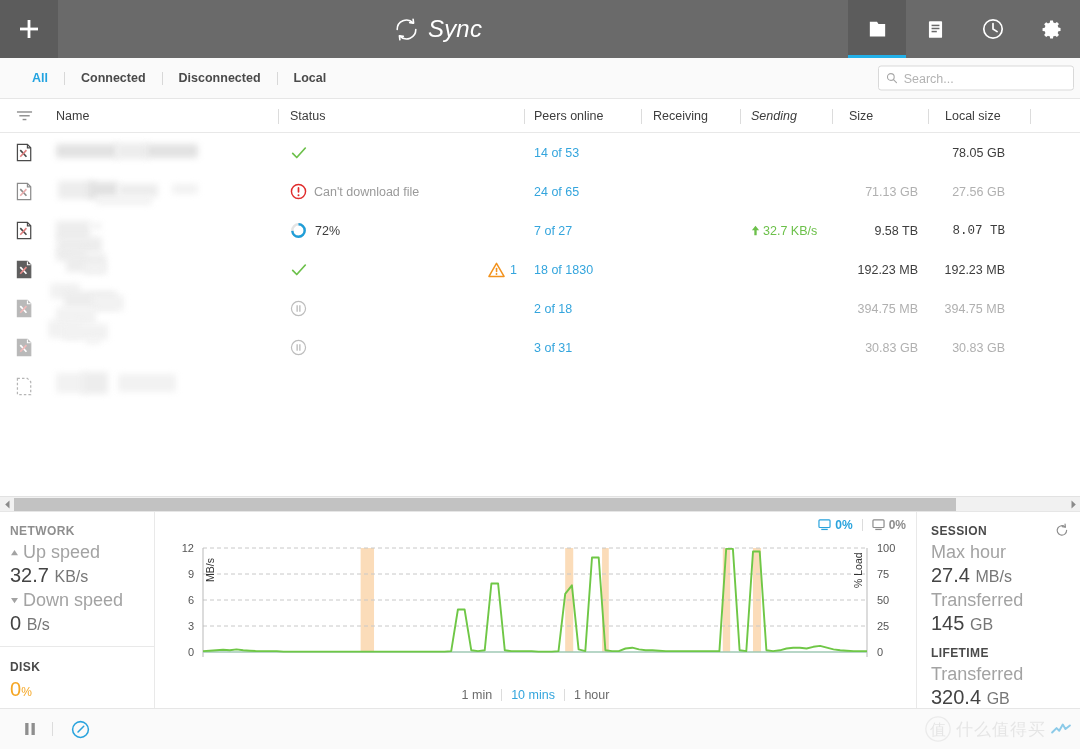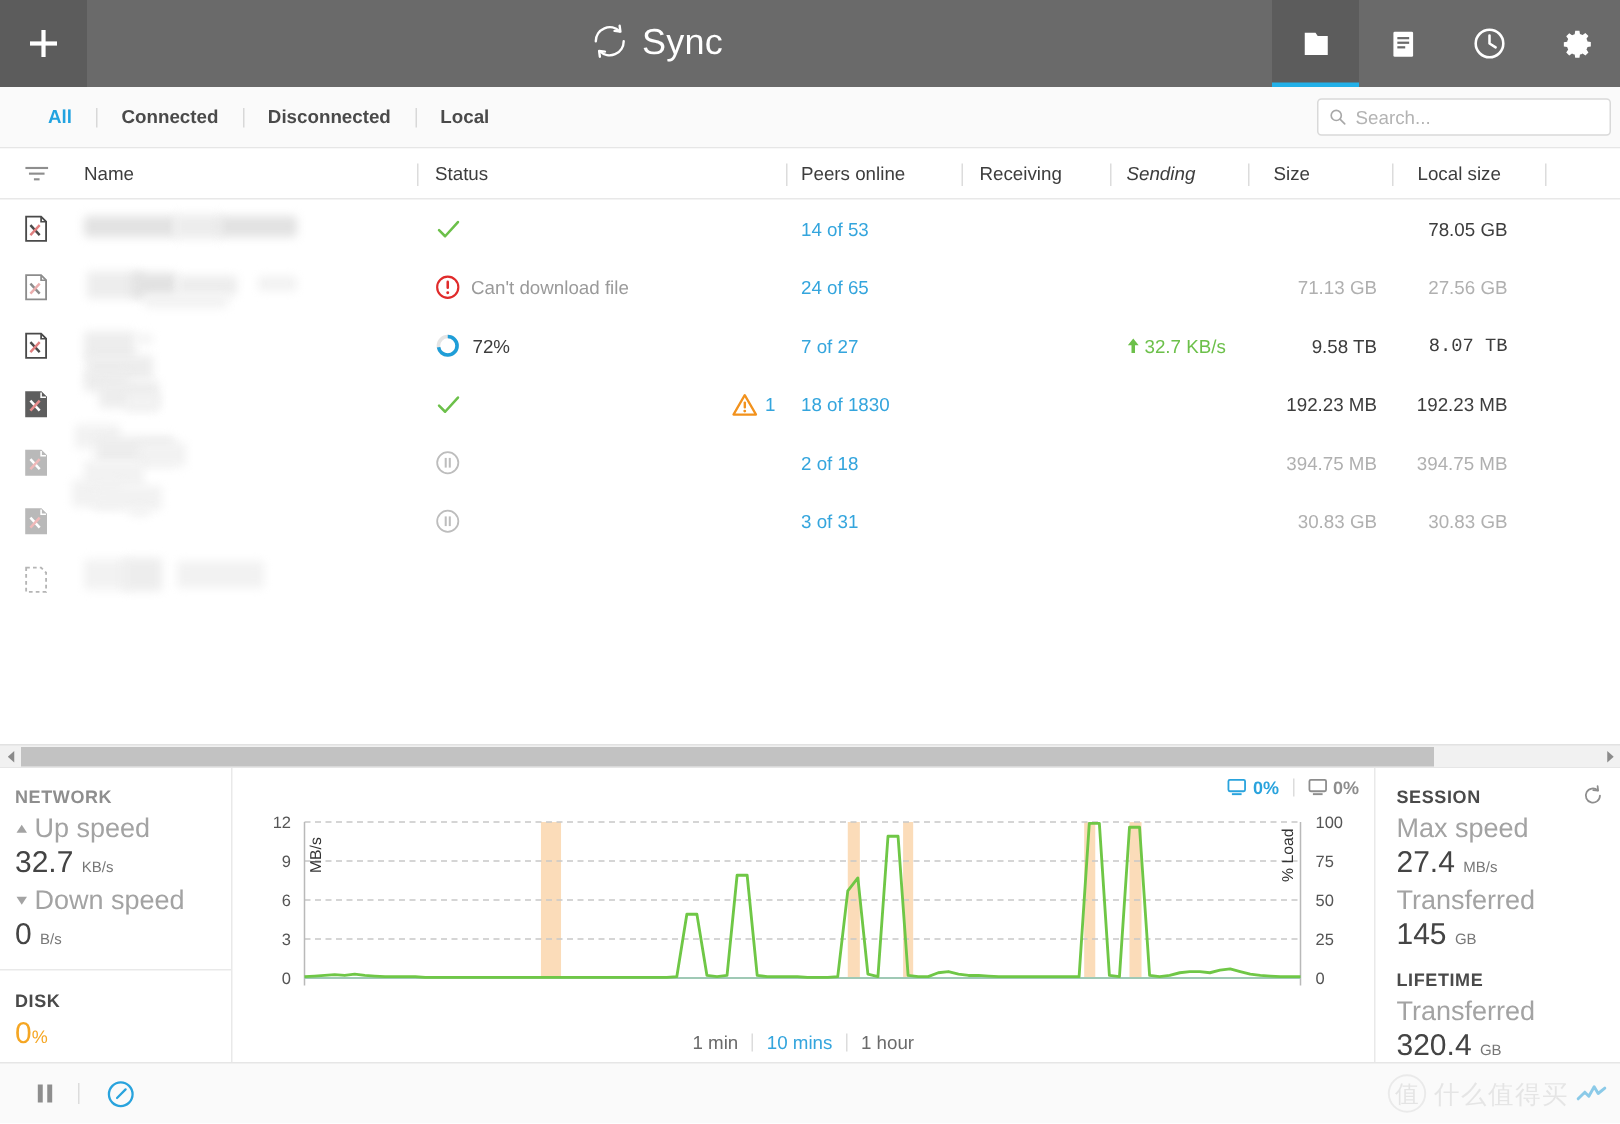--- a/index.html
+++ b/index.html
@@ -18,21 +18,21 @@
   }
   .add-btn {
     width: 58px; background: #5c5c5c; display: flex; align-items: center; justify-content: center;
     cursor: pointer;
   }
   .add-btn svg { display:block; }
   .header-center {
     flex: 1; display: flex; align-items: center; justify-content: center;
     position: relative;
   }
-  .brand { display: flex; align-items: flex-start; gap: 9px; margin-left: -30px; }
+  .brand { display: flex; align-items: center; gap: 9px; margin-left: -30px; font-style: italic; }
   .brand-title { color: #ffffff; font-size: 24px; font-weight: 400; letter-spacing: .2px; }
   .header-tabs { display: flex; align-items: stretch; }
   .htab {
     width: 58px; display: flex; align-items: center; justify-content: center;
     cursor: pointer; position: relative;
   }
   .htab.active { background: #5c5c5c; }
   .htab.active:after {
     content: ""; position: absolute; left: 0; right: 0; bottom: 0; height: 3px; background: #22b0e8;
   }
@@ -94,21 +94,21 @@
 
   
   .stats { height: 197px; display: flex; flex-shrink: 0; background: #fff; border-top: 1px solid #e6e6e6; }
   .stats-left { width: 155px; border-right: 1px solid #e9e9e9; display: flex; flex-direction: column; }
   .net-block { padding: 12px 0 10px 10px; border-bottom: 1px solid #e9e9e9; }
   .disk-block { padding: 13px 0 0 10px; flex: 1; }
   .blk-title { font-size: 12px; font-weight: bold; color: #8e8e8e; letter-spacing: .4px; margin-bottom: 4px; }
   .blk-title.dark { color: #4a4a4a; }
   .sub-lbl { font-size: 18px; color: #a3a3a3; display: flex; align-items: center; gap: 4px; }
   .big-val { font-size: 20px; color: #444; font-weight: 400; line-height: 1.25; }
-  .big-val .unit { font-size: 10px; color: #777; }
+  .big-val .unit { font-size: 16px; color: #777; }
   .disk-val { font-size: 20px; color: #f5a623; }
   .disk-val .unit { font-size: 12px; }
 
   .chart-col { flex: 1; position: relative; border-right: 1px solid #e9e9e9; }
   .load-inds {
     position: absolute; right: 10px; top: 6px; display: flex; align-items: center; gap: 9px;
     font-size: 12px; font-weight: bold;
   }
   .ld { display: flex; align-items: center; gap: 4px; }
   .ld.blue { color: #29a3dd; }
@@ -533,21 +533,21 @@
     </div>
 
     <div class="stats-right">
       <div class="reset-ico">
         <svg width="14" height="14" viewBox="0 0 16 16">
           <path d="M13.3 8.4a5.4 5.4 0 1 1-1.7-3.9" fill="none" stroke="#8e8e8e" stroke-width="1.35" stroke-linecap="round"></path>
           <path d="M8.2 4.2l3.7.5-.4-3.5" fill="none" stroke="#8e8e8e" stroke-width="1.35" stroke-linecap="round" stroke-linejoin="round"></path>
         </svg>
       </div>
       <div class="blk-title dark">SESSION</div>
-      <div class="sub-lbl">Max speed</div>
+      <div class="sub-lbl">Max hour</div>
       <div class="big-val">
         <span>27.4</span>
         <span class="unit">MB/s</span>
       </div>
       <div class="sub-lbl" style="margin-top:2px;">Transferred</div>
       <div class="big-val">
         <span>145</span>
         <span class="unit">GB</span>
       </div>
       <div class="blk-title dark" style="margin-top:10px;">LIFETIME</div>

